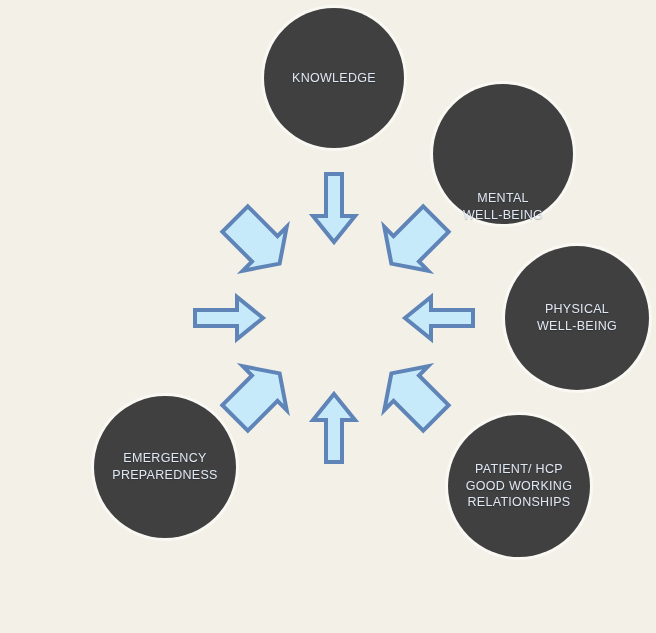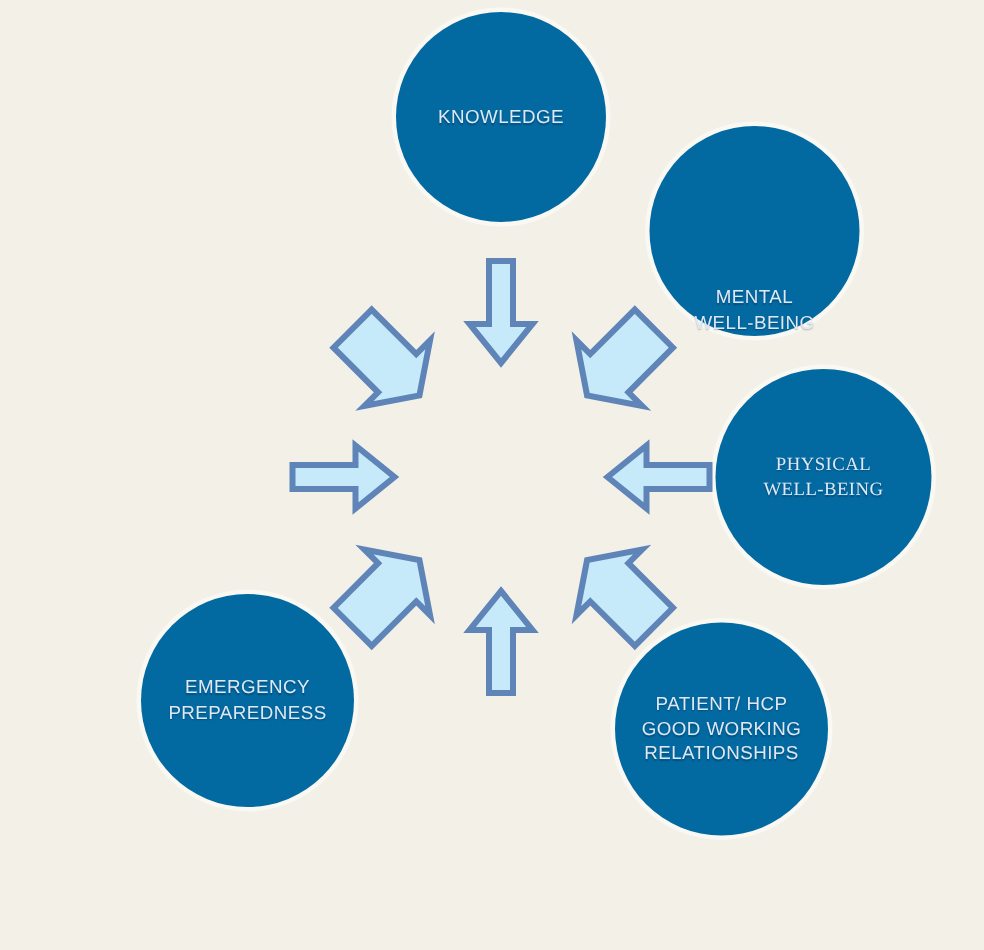--- a/index.html
+++ b/index.html
@@ -15,21 +15,21 @@
   }
   #diagram {
     position: relative;
     width: 656px;
     height: 633px;
     background: #f3f0e8;
   }
   .circle {
     position: absolute;
     border-radius: 50%;
-    background: #0369a1;
+    background: #404040;
     box-shadow: 0 0 0 3px #faf8f3;
     display: flex;
     align-items: center;
     justify-content: center;
     text-align: center;
     box-sizing: border-box;
   }
   .circle-label {
     color: #dfe8f5;
     font-size: 12.5px;
@@ -65,26 +65,26 @@
 
   <div class="circle" style="left:264px; top:8px; width:140px; height:140px;">
     <span class="circle-label">KNOWLEDGE</span>
   </div>
 
   <div class="circle" style="left:433px; top:84px; width:140px; height:140px;align-items:flex-end;">
     <span class="circle-label">MENTAL
 WELL-BEING</span>
   </div>
 
-  <div class="circle" style="left:477px; top:246px; width:144px; height:144px;font-family:Liberation Serif, serif;">
+  <div class="circle" style="left:505px; top:246px; width:144px; height:144px;">
     <span class="circle-label">PHYSICAL
 WELL-BEING</span>
   </div>
 
-  <div class="circle" style="left:410px; top:415px; width:142px; height:142px;">
+  <div class="circle" style="left:448px; top:415px; width:142px; height:142px;">
     <span class="circle-label">PATIENT/ HCP
 GOOD WORKING
 RELATIONSHIPS</span>
   </div>
 
 
   <div class="circle" style="left:94px; top:396px; width:142px; height:142px;">
     <span class="circle-label">EMERGENCY
 PREPAREDNESS</span>
   </div>

